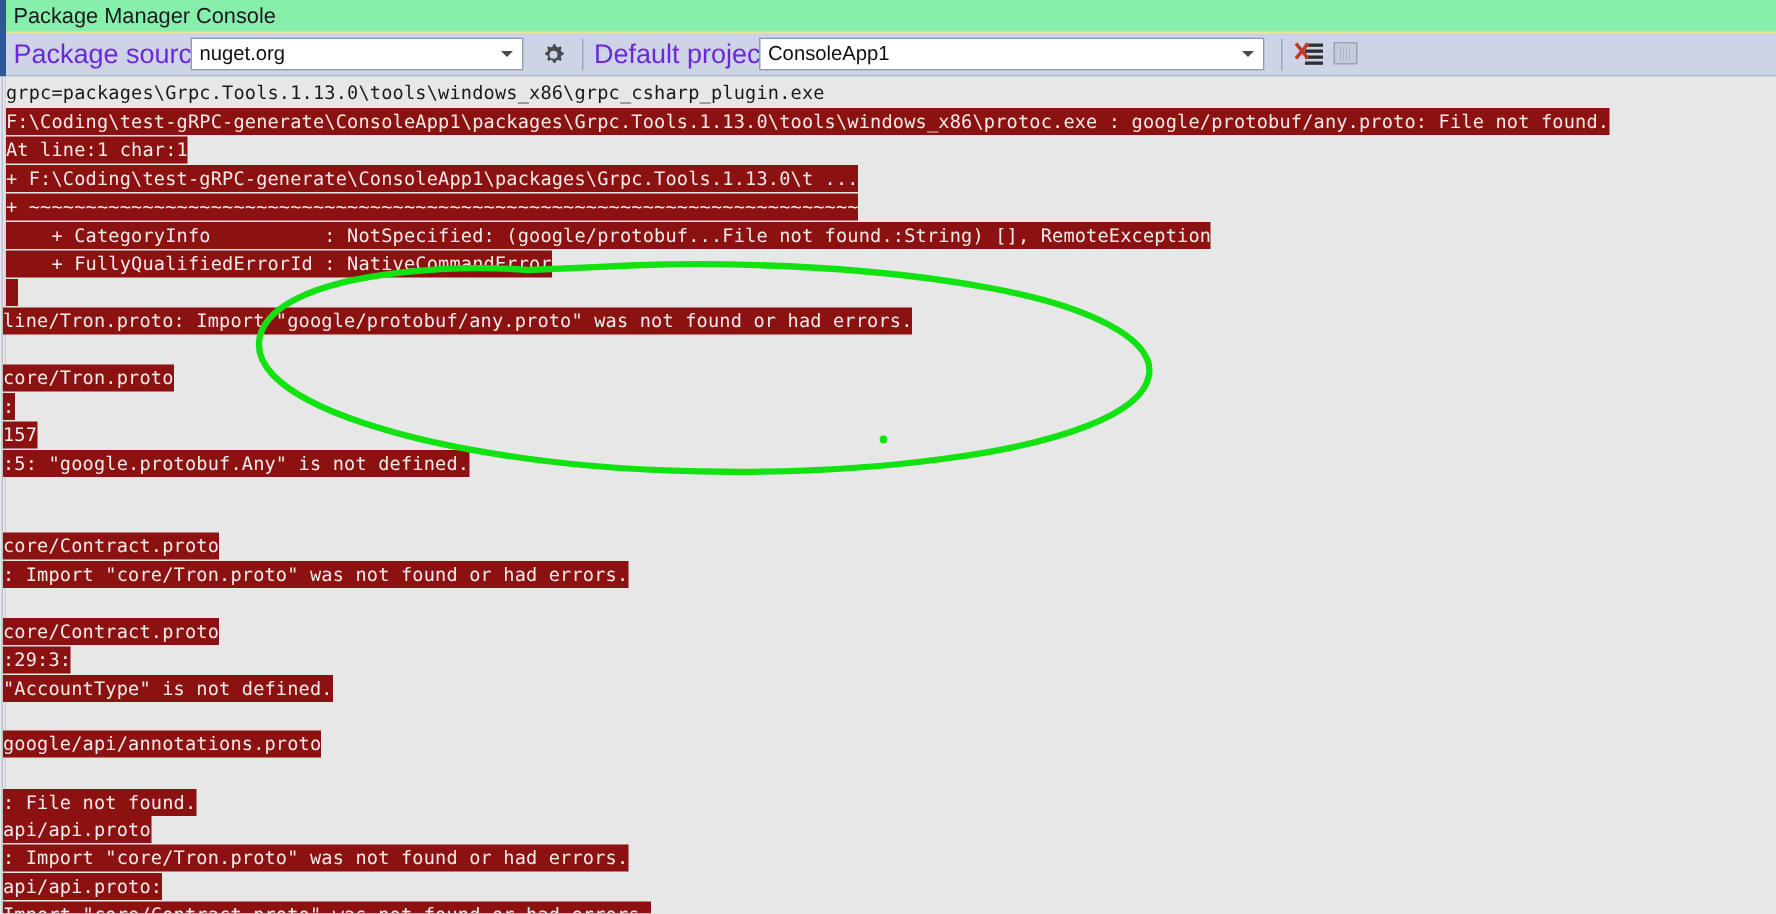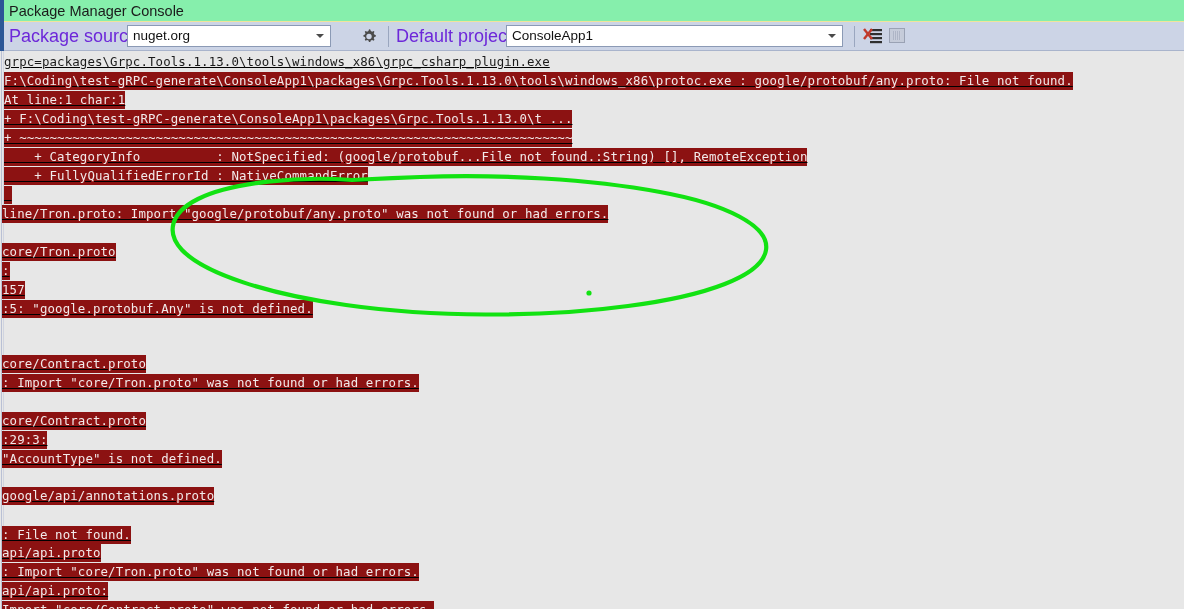--- a/index.html
+++ b/index.html
@@ -78,21 +78,20 @@
   .console .leftrule2{
     position:absolute;left:3px;top:0;width:1px;height:558px;background:#d0d4e0;
   }
   .line{
     position:absolute;left:0;
     font-family:"DejaVu Sans Mono","Liberation Mono",monospace;
     font-size:12.4px;
     line-height:16px;
     white-space:pre;
     letter-spacing:0.12px;
-    text-decoration:underline;
   }
   .line > span{ padding:1px 0 2px 0; }
   .err{ background:#8c1212; color:#f2eaea; }
   .plain{ color:#1a1a1a; }
 
   
   .annot{position:absolute;left:0;top:0;width:1184px;height:609px;pointer-events:none;}
 </style>
 </head>
 <body>
@@ -102,21 +101,21 @@
   <div class="titlebar">
     <div class="accent"></div>
     <div class="tl">Package Manager Console</div>
   </div>
 
   <div class="toolbar">
     <div class="accent"></div>
 
     <div class="tb-label" style="left:9px;">Package source:</div>
 
-    <div class="combo" style="left:127px;width:204px;">
+    <div class="combo" style="left:127px;width:222px;">
       <span>nuget.org</span>
       <span class="caret"></span>
     </div>
 
     <div class="gearbtn" title="Settings">
       <svg width="24" height="23" viewBox="0 0 24 23" aria-hidden="true">
         <g fill="#4b4b4b">
           <path d="M12 4.3l1.25.22.55 1.55 1.35.56 1.43-.73.9.9-.74 1.43.56 1.35 1.55.55v1.27l-1.55.55-.56 1.35.74 1.43-.9.9-1.43-.73-1.35.56-.55 1.55h-1.27l-.55-1.55-1.35-.56-1.43.73-.9-.9.74-1.43-.56-1.35-1.55-.55v-1.27l1.55-.55.56-1.35-.74-1.43.9-.9 1.43.73 1.35-.56.55-1.55z"></path>
         </g>
         <circle cx="12" cy="11.5" r="2.7" fill="#ccd4e6"></circle>

